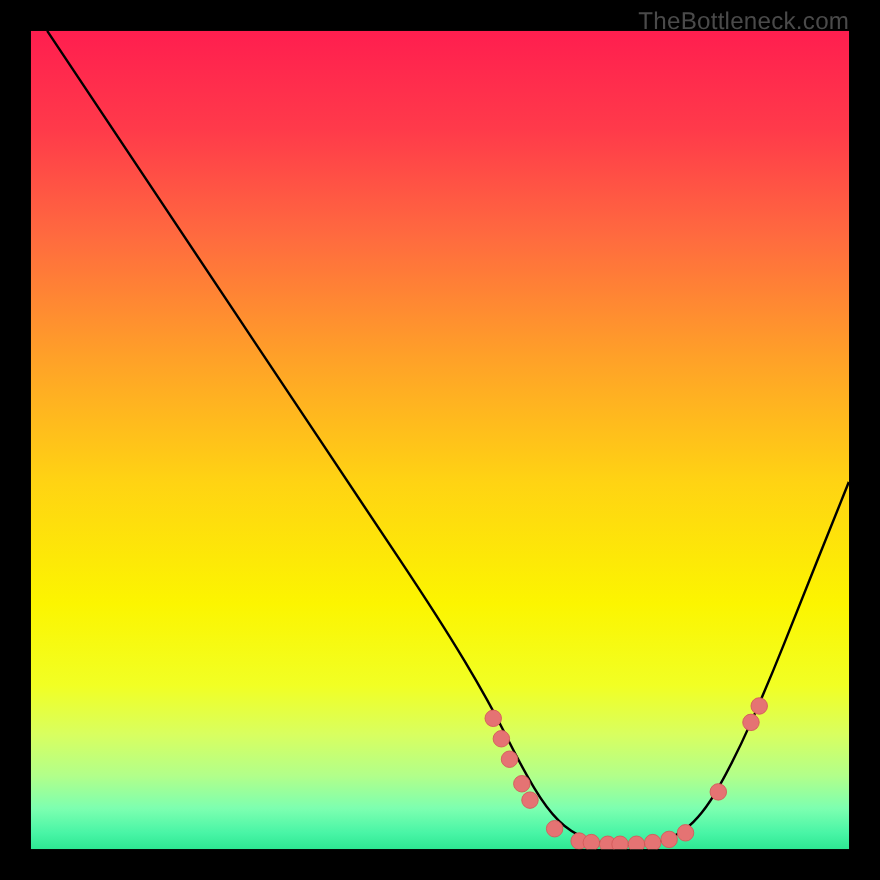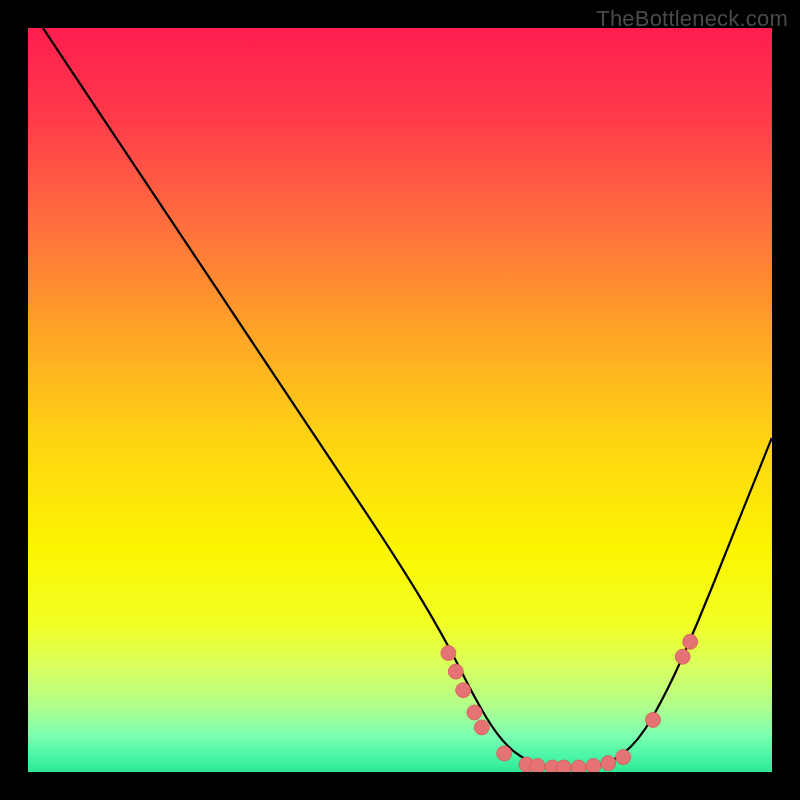--- a/index.html
+++ b/index.html
@@ -7,21 +7,21 @@
     width: 800px;
     height: 800px;
     background: #000;
     position: relative;
     font-family: Arial, sans-serif;
     overflow: hidden;
   }
   .watermark {
     position: absolute;
     top: 6px;
-    right: 12px;
+    right: 28px;
     color: #4a4a4a;
     font-size: 22px;
     font-weight: 500;
     z-index: 10;
     letter-spacing: 0.2px;
   }
   .plot-area {
     position: absolute;
     left: 28px;
     top: 28px;

